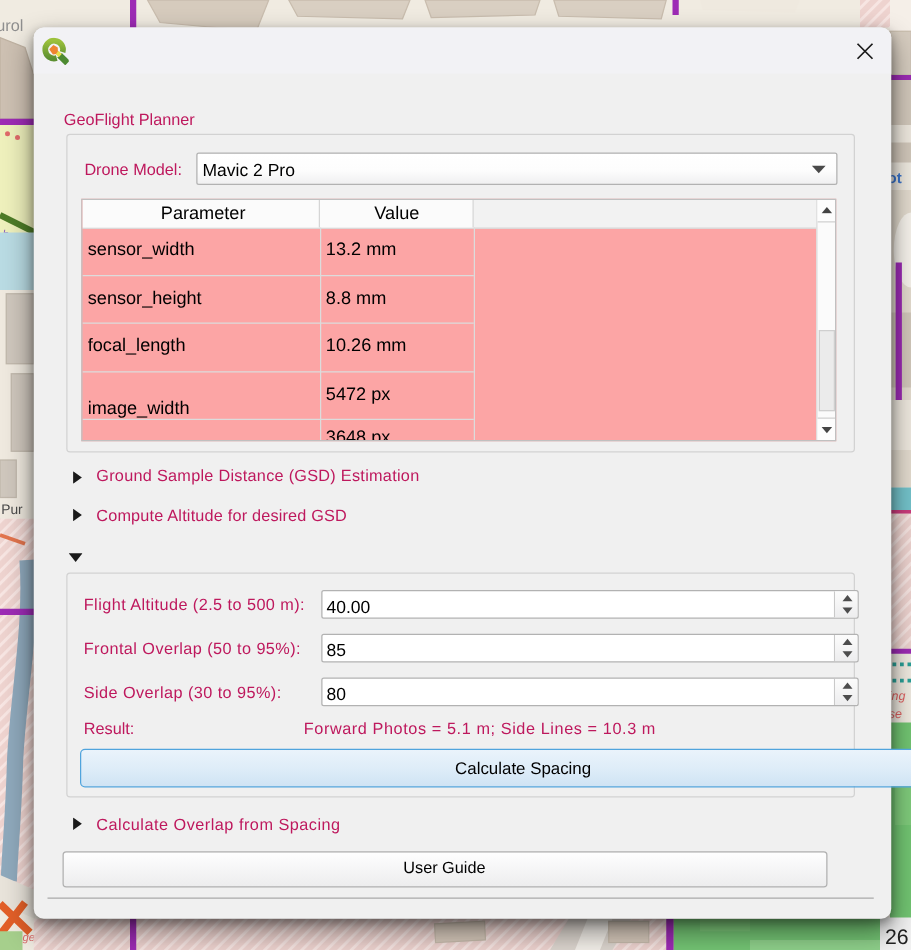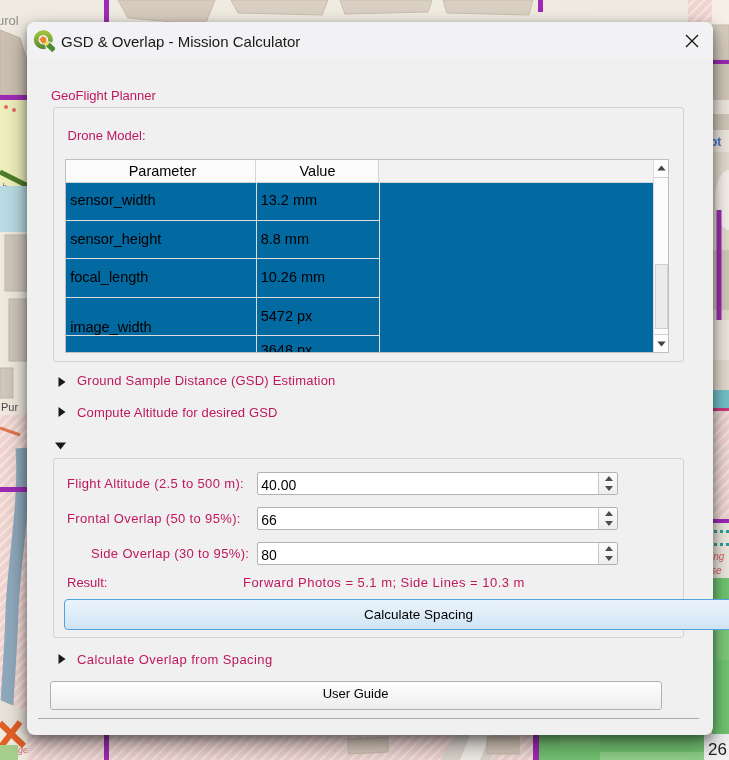--- a/index.html
+++ b/index.html
@@ -1,21 +1,21 @@
 <!DOCTYPE html>
 <html><head>
 <meta charset="utf-8">
 <style>
   html,body{margin:0;padding:0;}
   #stage{position:relative;width:729px;height:760px;overflow:hidden;
     font-family:"Liberation Sans", sans-serif;background:#f0ebe1;}
   .abs{position:absolute;}
   .lbl{position:absolute;font-size:13px;color:#be185d;white-space:nowrap;line-height:15px;}
   .t14{position:absolute;font-size:14.5px;color:#000;white-space:nowrap;line-height:17px;}
-  .spin{width:361px;height:23.5px;border:1px solid #b2b2b2;border-radius:2px;background:#ffffff;box-sizing:border-box;}
+  .spin{width:430px;height:23.5px;border:1px solid #b2b2b2;border-radius:2px;background:#ffffff;box-sizing:border-box;}
   .spin span{position:absolute;left:3.5px;top:4.5px;font-size:14px;line-height:17px;}
   .spin::before{content:"";position:absolute;right:0;top:0;width:17.5px;height:21.5px;background:linear-gradient(#fcfcfc,#ededee);border-left:1px solid #c9c9c9;border-radius:0 2px 2px 0;}
   .spin::after{content:"";position:absolute;right:4px;top:3.5px;width:0;height:0;border-left:4.8px solid transparent;border-right:4.8px solid transparent;border-bottom:5.8px solid #4d4d4d;}
   .spin .dn{position:absolute;right:4px;bottom:3.5px;width:0;height:0;border-left:4.8px solid transparent;border-right:4.8px solid transparent;border-top:5.8px solid #4d4d4d;}
 </style>
 </head>
 <body>
 <div id="stage">
 
   <svg class="abs" style="left:0;top:0" width="729" height="760" viewBox="0 0 729 760">
@@ -108,34 +108,39 @@
         <linearGradient id="qr2" x1="0" y1="0" x2="0" y2="1">
           <stop offset="0" stop-color="#9cc13c"></stop>
             <stop offset="1" stop-color="#5c8f31"></stop>
         </linearGradient>
       </defs>
       <path d="M 12.37 16.49 A 7.1 7.1 0 1 1 17.09 11.77" fill="none" stroke="url(#qr2)" stroke-width="4.6"></path>
       <path d="M 14.6 14.2 L 21 20.4" stroke="#4d8a31" stroke-width="5.2"></path>
       <polygon points="6.4,9.3 9.7,6.0 13.2,8.0 13.4,13.0 9.3,13.6" fill="#ee8430"></polygon>
       <polygon points="11.6,13.4 13.8,10.6 16.4,13.2 14.0,15.8" fill="#e8e04a"></polygon>
     </svg>
-    <div class="abs" style="left:34px;top:10.5px;font-size:15px;color:#1a1a1a;white-space:nowrap;">GSD &amp; Overlap - Mission Calculator</div>
 
     <svg class="abs" style="left:658px;top:12px" width="14" height="14" viewBox="0 0 14 14">
       <path d="M 1 1 L 13 13 M 13 1 L 1 13" stroke="#1a1a1a" stroke-width="1.4"></path>
     </svg>
 
     <div class="lbl" style="left:24px;top:66px;">GeoFlight Planner</div>
 
     <div class="abs" style="left:26px;top:85px;width:629px;height:253px;border:1px solid #d2d2d2;border-radius:3px;"></div>
 
     <div class="lbl" style="left:40.5px;top:105.5px;">Drone Model:</div>
 
-
-    <div class="abs" id="tbl" style="left:37.5px;top:137px;width:602px;height:192px;border:1px solid #c0c0c0;background:#0369a1;overflow:hidden;">
+    <div class="abs" style="left:130px;top:99.5px;width:511px;height:24px;border:1px solid #b2b2b2;border-radius:2px;background:linear-gradient(#ffffff 0%,#fdfdfd 55%,#f0f0f1 100%);">
+      <div class="abs" style="left:4px;top:5px;font-size:14px;line-height:17px;white-space:nowrap;">Mavic 2 Pro</div>
+      <svg class="abs" style="right:8px;top:9px" width="12" height="7" viewBox="0 0 12 7">
+          <polygon points="0.5,0.5 11.5,0.5 6,6.5" fill="#4a4a4a"></polygon>
+        </svg>
+    </div>
+
+    <div class="abs" id="tbl" style="left:37.5px;top:137px;width:602px;height:192px;border:1px solid #c0c0c0;background:#fca5a5;overflow:hidden;">
 
       <div class="abs" style="left:0;top:0;width:602px;height:21.5px;background:#f2f2f2;border-bottom:1px solid #d5d5d5;"></div>
       <div class="abs" style="left:0;top:0;width:189.5px;height:21.5px;background:#fbfbfb;border-right:1px solid #d5d5d5;"></div>
       <div class="abs" style="left:190.5px;top:0;width:122px;height:21.5px;background:#fbfbfb;border-right:1px solid #d5d5d5;"></div>
       <div class="t14" style="left:97px;top:3px;transform:translateX(-50%);">Parameter</div>
       <div class="t14" style="left:252px;top:3px;transform:translateX(-50%);">Value</div>
 
       <div class="abs" style="left:190px;top:21.5px;width:1px;height:171px;background:#dcdcdc;"></div>
       <div class="abs" style="left:313px;top:21.5px;width:1px;height:171px;background:#dcdcdc;"></div>
 
@@ -177,30 +182,30 @@
       </svg>
     <div class="lbl" style="left:50px;top:383px;letter-spacing:0.15px;">Compute Altitude for desired GSD</div>
     <svg class="abs" style="left:28px;top:419.5px" width="11" height="8" viewBox="0 0 11 8">
         <polygon points="0,0.5 11,0.5 5.5,7.5" fill="#1a1a1a"></polygon>
       </svg>
 
     <div class="abs" style="left:26px;top:436px;width:629px;height:178px;border:1px solid #d2d2d2;border-radius:3px;"></div>
 
     <div class="lbl" style="left:40px;top:454px;letter-spacing:0.35px;">Flight Altitude (2.5 to 500 m):</div>
     <div class="lbl" style="left:40px;top:489px;letter-spacing:0.35px;">Frontal Overlap (50 to 95%):</div>
-    <div class="lbl" style="left:40px;top:524px;letter-spacing:0.35px;margin-left:24px;">Side Overlap (30 to 95%):</div>
+    <div class="lbl" style="left:40px;top:524px;letter-spacing:0.35px;">Side Overlap (30 to 95%):</div>
     <div class="lbl" style="left:40px;top:552.5px;">Result:</div>
     <div class="lbl" style="left:216px;top:552.5px;letter-spacing:0.47px;">Forward Photos = 5.1 m; Side Lines = 10.3 m</div>
 
     <div class="spin abs" style="left:229.7px;top:449.7px;">
         <span>40.00</span>
         <i class="dn"></i>
       </div>
     <div class="spin abs" style="left:229.7px;top:484.5px;">
-        <span>66</span>
+        <span>85</span>
         <i class="dn"></i>
       </div>
     <div class="spin abs" style="left:229.7px;top:519.5px;">
         <span>80</span>
         <i class="dn"></i>
       </div>
 
     <div class="abs" style="left:37px;top:576.5px;width:709px;height:31px;border:1.5px solid #50a4dd;border-radius:4px;background:linear-gradient(#eaf3fb 0%,#ddecf8 55%,#cfe3f4 100%);box-sizing:border-box;">
       <div class="abs" style="left:50%;top:7px;transform:translateX(-50%);font-size:13.5px;white-space:nowrap;">Calculate Spacing</div>
     </div>

